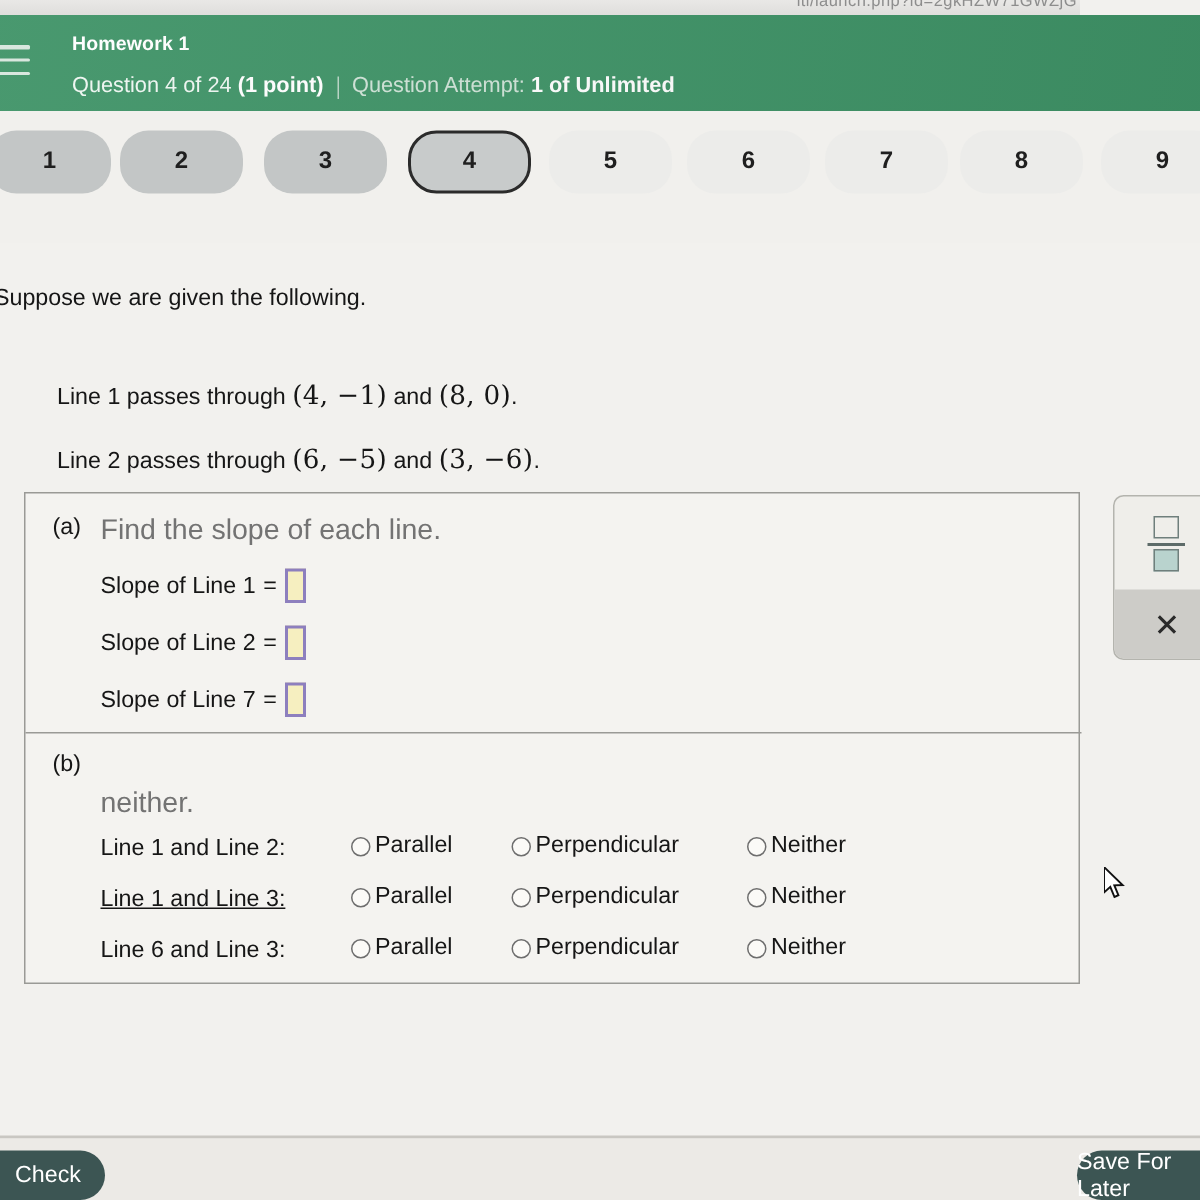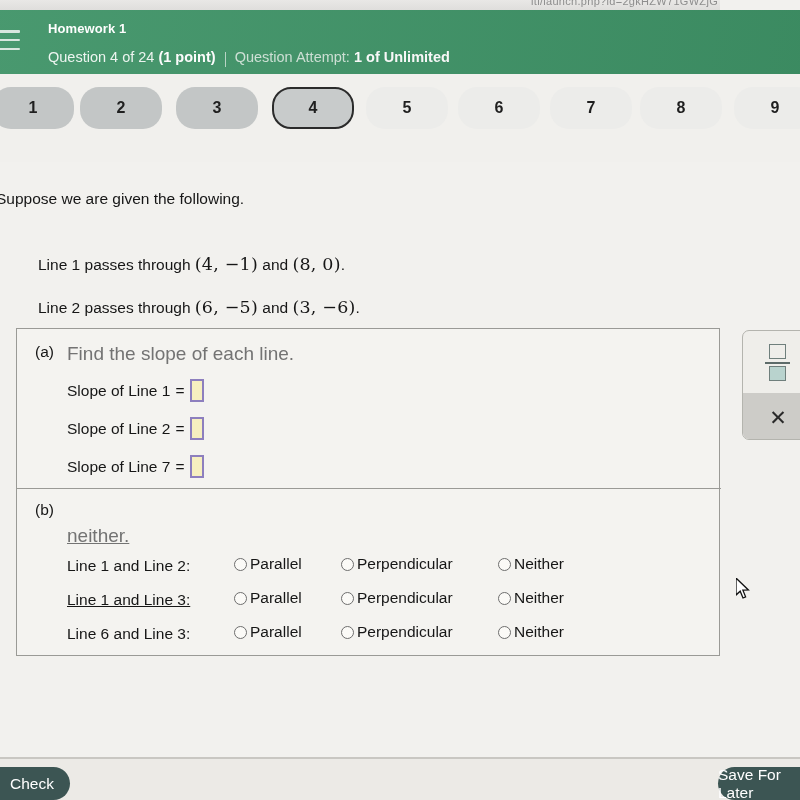--- a/index.html
+++ b/index.html
@@ -243,21 +243,21 @@
     <span class="eqsign">=</span>
     <span class="answerbox"></span>
   </div>
   <div class="slope-row" style="left:50px;top:126px;">
     <span>Slope of Line 7</span>
     <span class="eqsign">=</span>
     <span class="answerbox"></span>
   </div>
 
   <div class="sec-label" style="left:18px;top:172px;">(b)</div>
-  <div class="sec-text" style="left:50px;top:196px;text-decoration:underline;">neither.</div>
+  <div class="sec-text" style="left:50px;top:196px;">neither.</div>
 
   <div id="pairs">
       <div class="pair-row" style="left: 50px; top: 228px;">Line 1 and Line 2:</div>
       <div class="opt" style="left: 217px; top: 226px;">
         <span class="radio"></span>
         <span class="lbl">Parallel</span>
       </div>
       <div class="opt" style="left: 324px; top: 226px;">
         <span class="radio"></span>
         <span class="lbl">Perpendicular</span>

